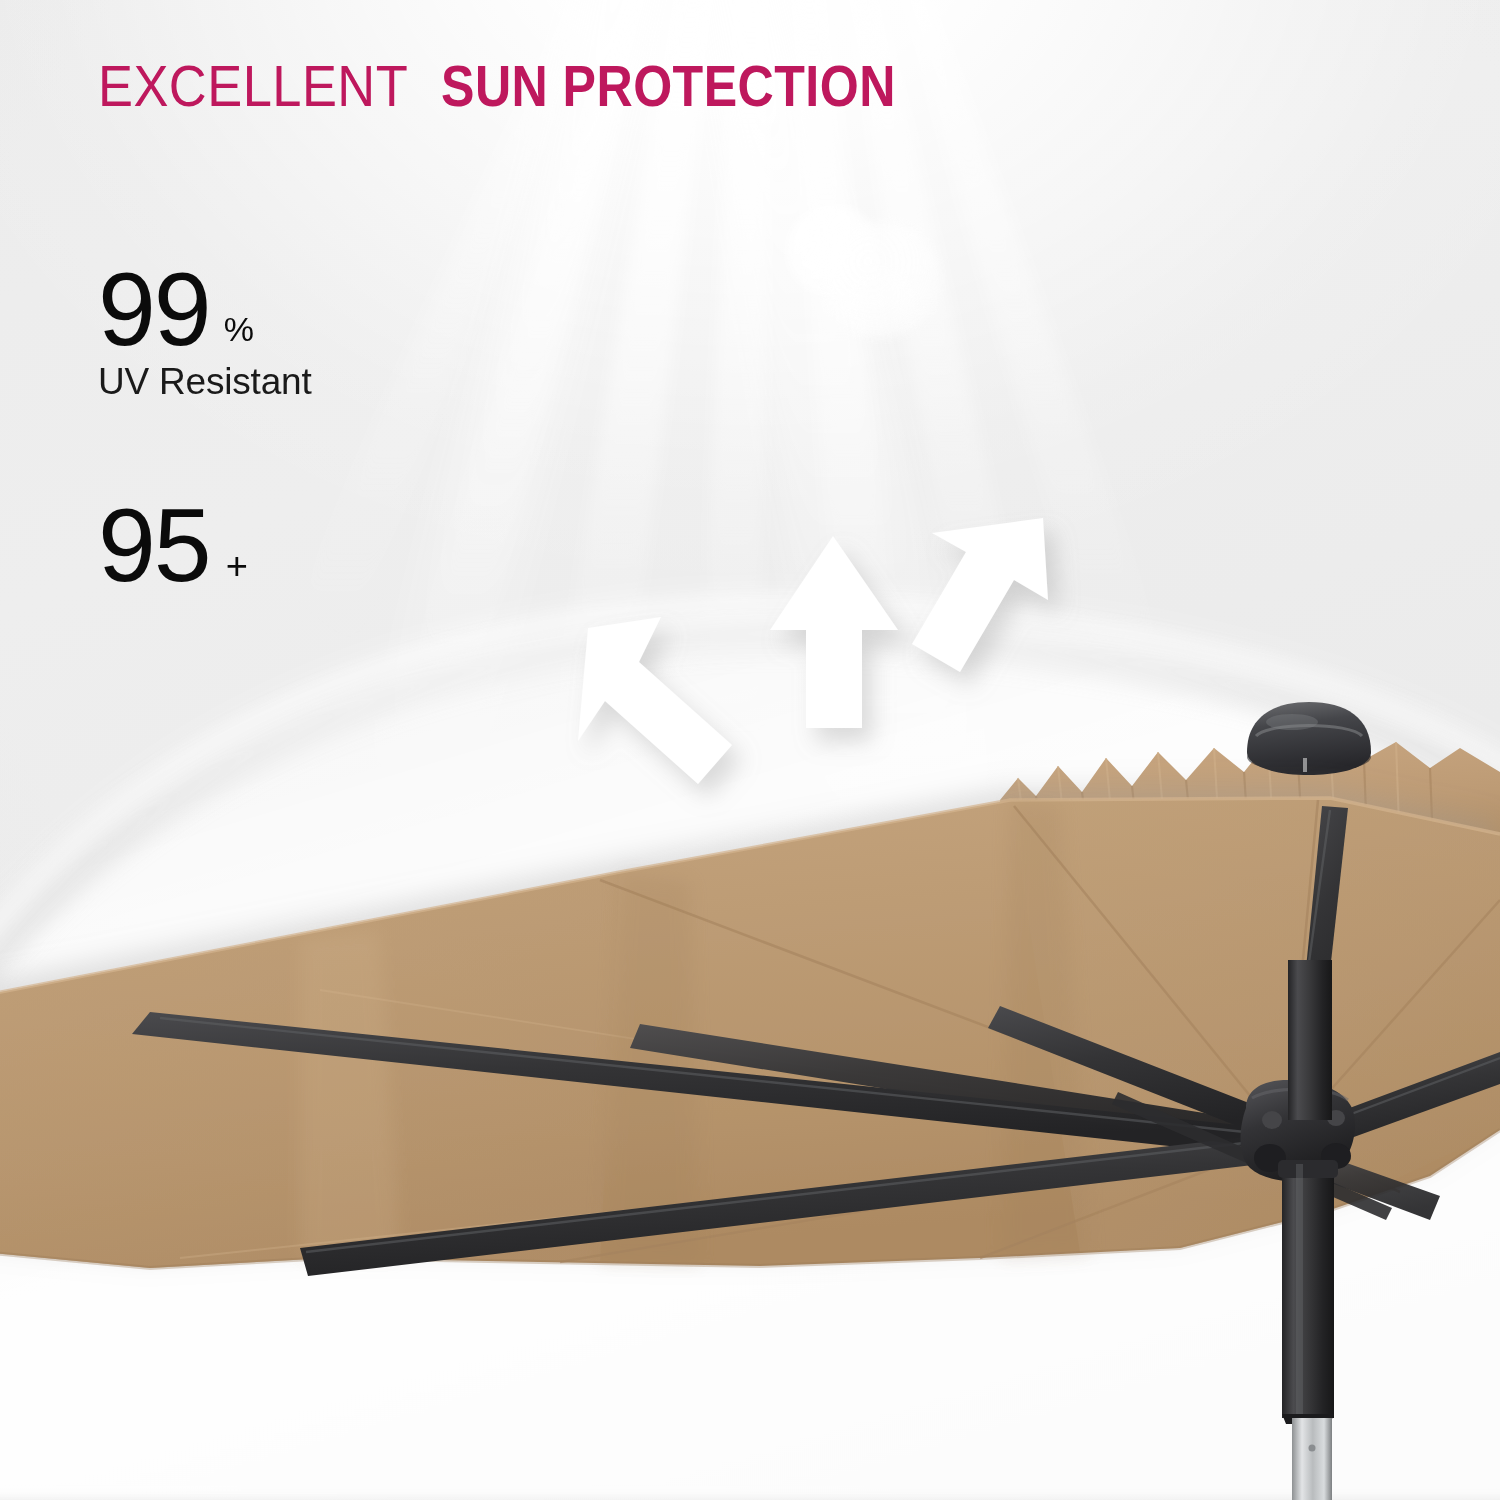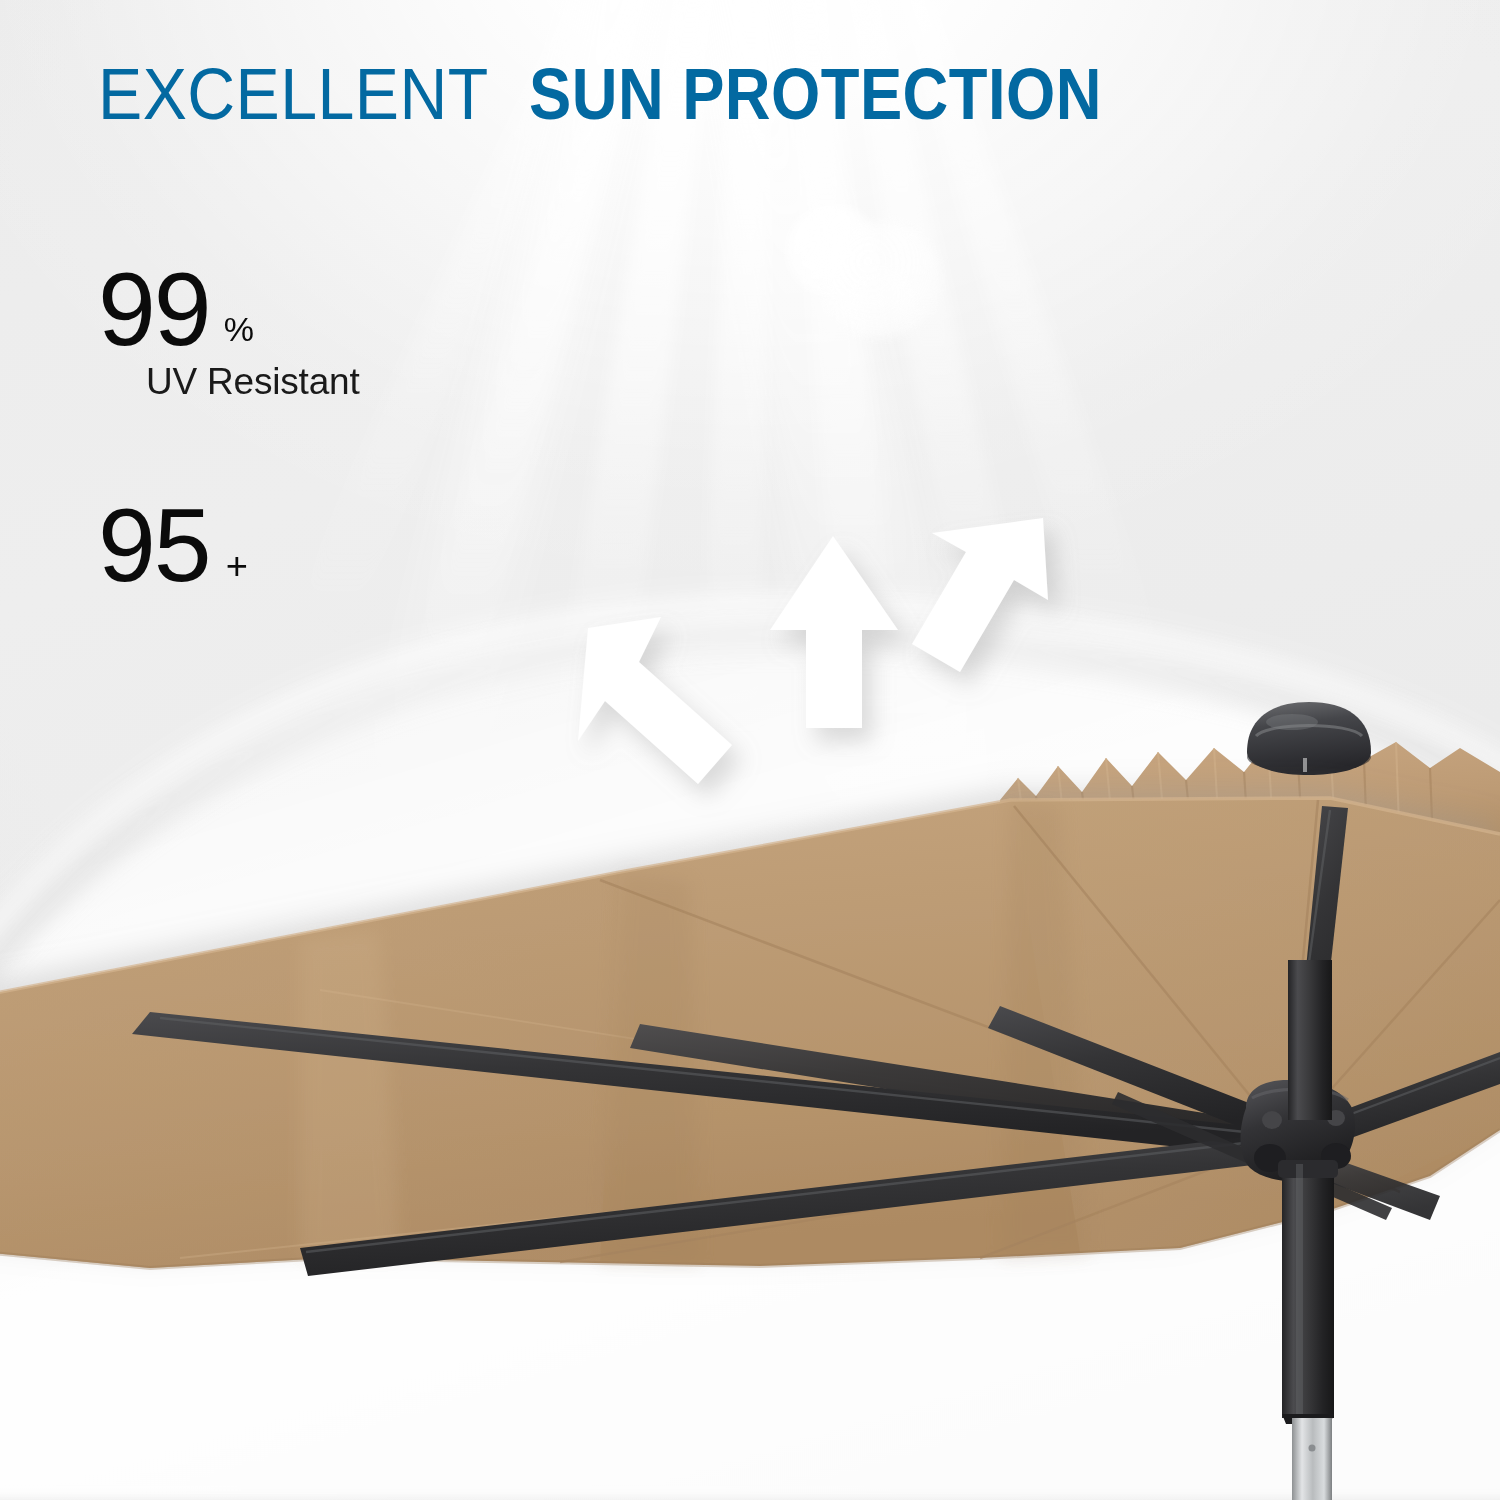--- a/index.html
+++ b/index.html
@@ -57,23 +57,23 @@
   .bokeh-1 { left: 786px; top: 204px; width: 94px; height: 94px; }
   .bokeh-2 { left: 824px; top: 222px; width: 116px; height: 116px; opacity: .85; }
   .bokeh-3 { left: 848px; top: 270px; width: 70px;  height: 70px;  opacity: .55; }
 
   
   .headline {
     position: absolute;
     left: 98px;
     top: 58px;
     white-space: nowrap;
-    font-size: 72px;
+    font-size: 57px;
     line-height: 1;
-    color: #0369a1;
+    color: #be185d;
     letter-spacing: 0.5px;
     z-index: 30;
   }
   .headline .light {
     font-weight: 300;
     font-stretch: condensed;
     transform: scaleX(0.92);
     display: inline-block;
     transform-origin: left center;
   }
@@ -117,21 +117,20 @@
     top: -2px;
     margin-left: 16px;
   }
   .stat-label {
     font-size: 37px;
     font-weight: 400;
     color: #1a1a1a;
     margin-top: 4px;
     letter-spacing: -0.2px;
     line-height: 1.1;
-    margin-left: 48px;
   }
 
   
   .scene { position: absolute; left: 0; top: 0; width: 1500px; height: 1500px; }
 
   
   .umbrella { position: absolute; left: 0; top: 0; width: 1500px; height: 1500px; }
 </style>
 </head>
 <body>

